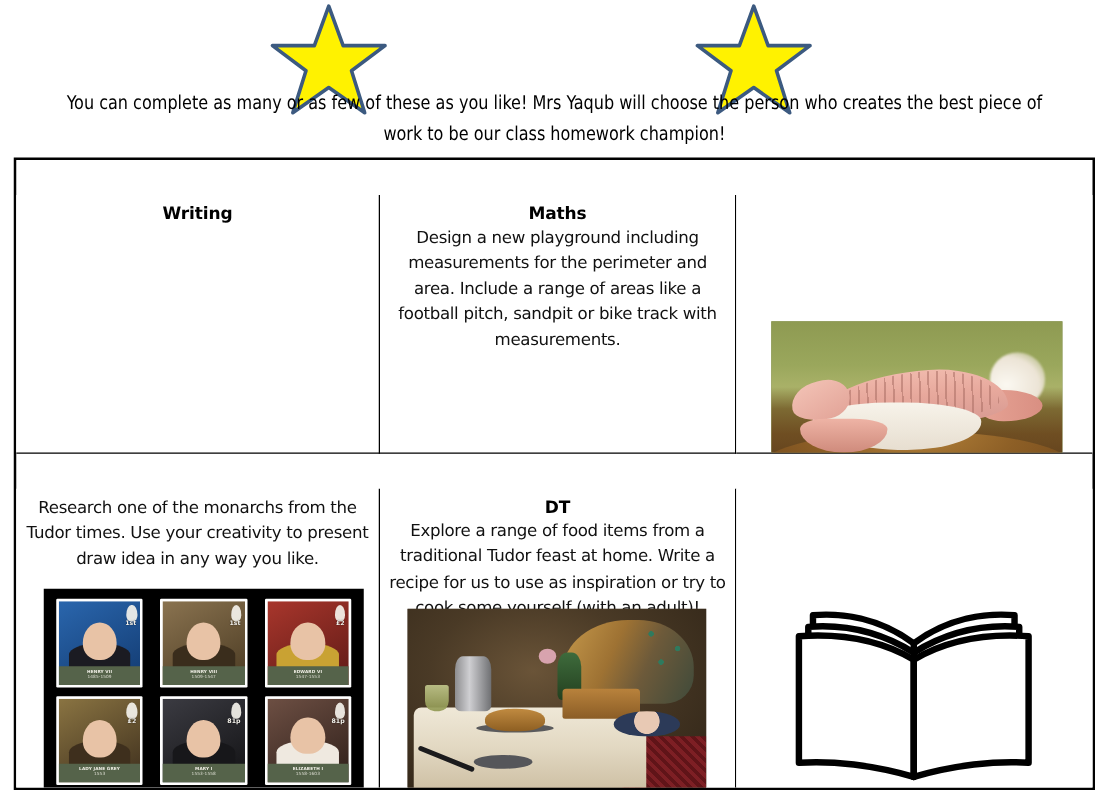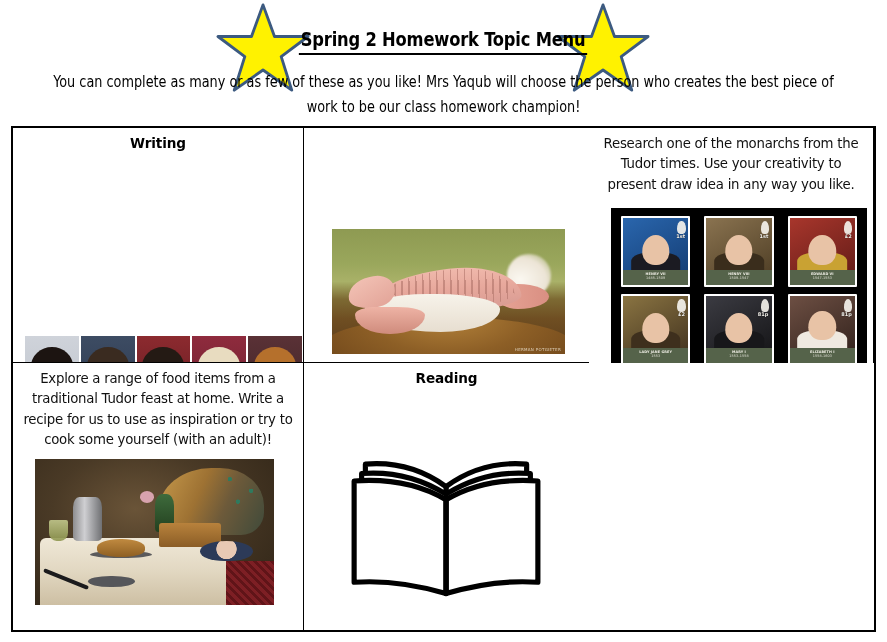--- a/index.html
+++ b/index.html
@@ -83,20 +83,21 @@
     background: #fff;
   }
 
   .cell {
     position: relative;
     border-right: 1.6px solid #000;
     border-bottom: 1.6px solid #000;
     padding: 6px 7px 0 7px;
     overflow: hidden;
     background: #fff;
+    margin-top: 28px;
   }
   .cell.c3 { border-right: none; }
   .cell.r2 { border-bottom: none; }
 
   .cell-heading {
     text-align: center;
     font-family: "DejaVu Sans", "Liberation Sans", sans-serif;
     font-size: 13.6px;
     font-weight: 700;
     line-height: 19px;
@@ -459,23 +460,20 @@
         <polygon points="50,3 62,36 97,36 69,57 80,92 50,71 20,92 31,57 3,36 38,36" fill="#FFF200" stroke="#3C5A80" stroke-width="3" stroke-linejoin="round"></polygon>
       </svg>
     </div>
 
     <div class="star right">
       <svg viewBox="0 0 100 96" width="96" height="92" aria-hidden="true">
         <polygon points="50,3 62,36 97,36 69,57 80,92 50,71 20,92 31,57 3,36 38,36" fill="#FFF200" stroke="#3C5A80" stroke-width="3" stroke-linejoin="round"></polygon>
       </svg>
     </div>
 
-    <div class="title-wrap">
-      <span class="title">Spring 2 Homework Topic Menu</span>
-    </div>
 
     <div class="intro">You can complete as many or as few of these as you like! Mrs Yaqub will choose the person who creates the best piece of work to be our class homework champion!</div>
   </div>
 
   <div class="grid">
 
     <div class="cell c1 r1">
       <div class="cell-heading">Writing</div>
 
       <div class="footballers">
@@ -510,20 +508,25 @@
         <div class="fb">
           <div class="bg" style="background:linear-gradient(180deg,#5a3136,#34201f)"></div>
 
           <div class="head" style="background:#e3bb9b"></div>
           <div class="hair" style="background:#b5702c"></div>
 
         </div>
       </div>
     </div>
 
+    <div class="cell c2 r1">
+      <div class="cell-heading">Maths</div>
+      <div class="cell-body">Design a new playground including measurements for the perimeter and area. Include a range of areas like a football pitch, sandpit or bike track with measurements.</div>
+
+    </div>
 
     <div class="cell c3 r1">
 
       <div class="armadillo-box">
         <div class="ar-bg"></div>
         <div class="ar-soil"></div>
         <div class="ar-plume"></div>
         <div class="ar-tail"></div>
         <div class="ar-body"></div>
         <div class="ar-bands"></div>
@@ -613,20 +616,21 @@
             <div class="stamp-label">
               <span class="nm">ELIZABETH I</span>
               <span class="dt">1558-1603</span>
             </div>
           </div>
         </div>
       </div>
     </div>
 
     <div class="cell c2 r2">
+      <div class="cell-heading">DT</div>
       <div class="cell-body">Explore a range of food items from a traditional Tudor feast at home. Write a recipe for us to use as inspiration or try to cook some yourself (with an adult)!</div>
 
       <div class="feast">
         <div class="ft-wall"></div>
         <div class="ft-peacock"></div>
         <div class="ft-peacock-eyes"></div>
         <div class="ft-redcloth"></div>
         <div class="ft-cloth"></div>
         <div class="ft-greenbottle"></div>
         <div class="ft-rose"></div>
@@ -635,21 +639,20 @@
         <div class="ft-pie"></div>
         <div class="ft-platter"></div>
         <div class="ft-bird"></div>
         <div class="ft-fruitbowl"></div>
         <div class="ft-plate"></div>
         <div class="ft-knife"></div>
       </div>
     </div>
 
     <div class="cell c3 r2">
-      <div class="cell-heading">Reading</div>
 
       <div class="bookwrap">
         <svg viewBox="0 0 220 160" aria-hidden="true">
           <g fill="#ffffff" stroke="#000000" stroke-width="5.5" stroke-linejoin="round" stroke-linecap="round">
             <path d="M110 38 C 140 16, 172 12, 196 14 L 196 30 L 110 46 Z"></path>
             <path d="M110 38 C 80 16, 48 12, 24 14 L 24 30 L 110 46 Z"></path>
             <path d="M110 46 C 142 26, 174 22, 200 24 L 200 40 L 110 54 Z"></path>
             <path d="M110 46 C 78 26, 46 22, 20 24 L 20 40 L 110 54 Z"></path>
             <path d="M110 52 C 144 32, 180 30, 208 32 L 208 140 C 180 138, 144 142, 110 152 Z"></path>
             <path d="M110 52 C 76 32, 40 30, 12 32 L 12 140 C 40 138, 76 142, 110 152 Z"></path>

